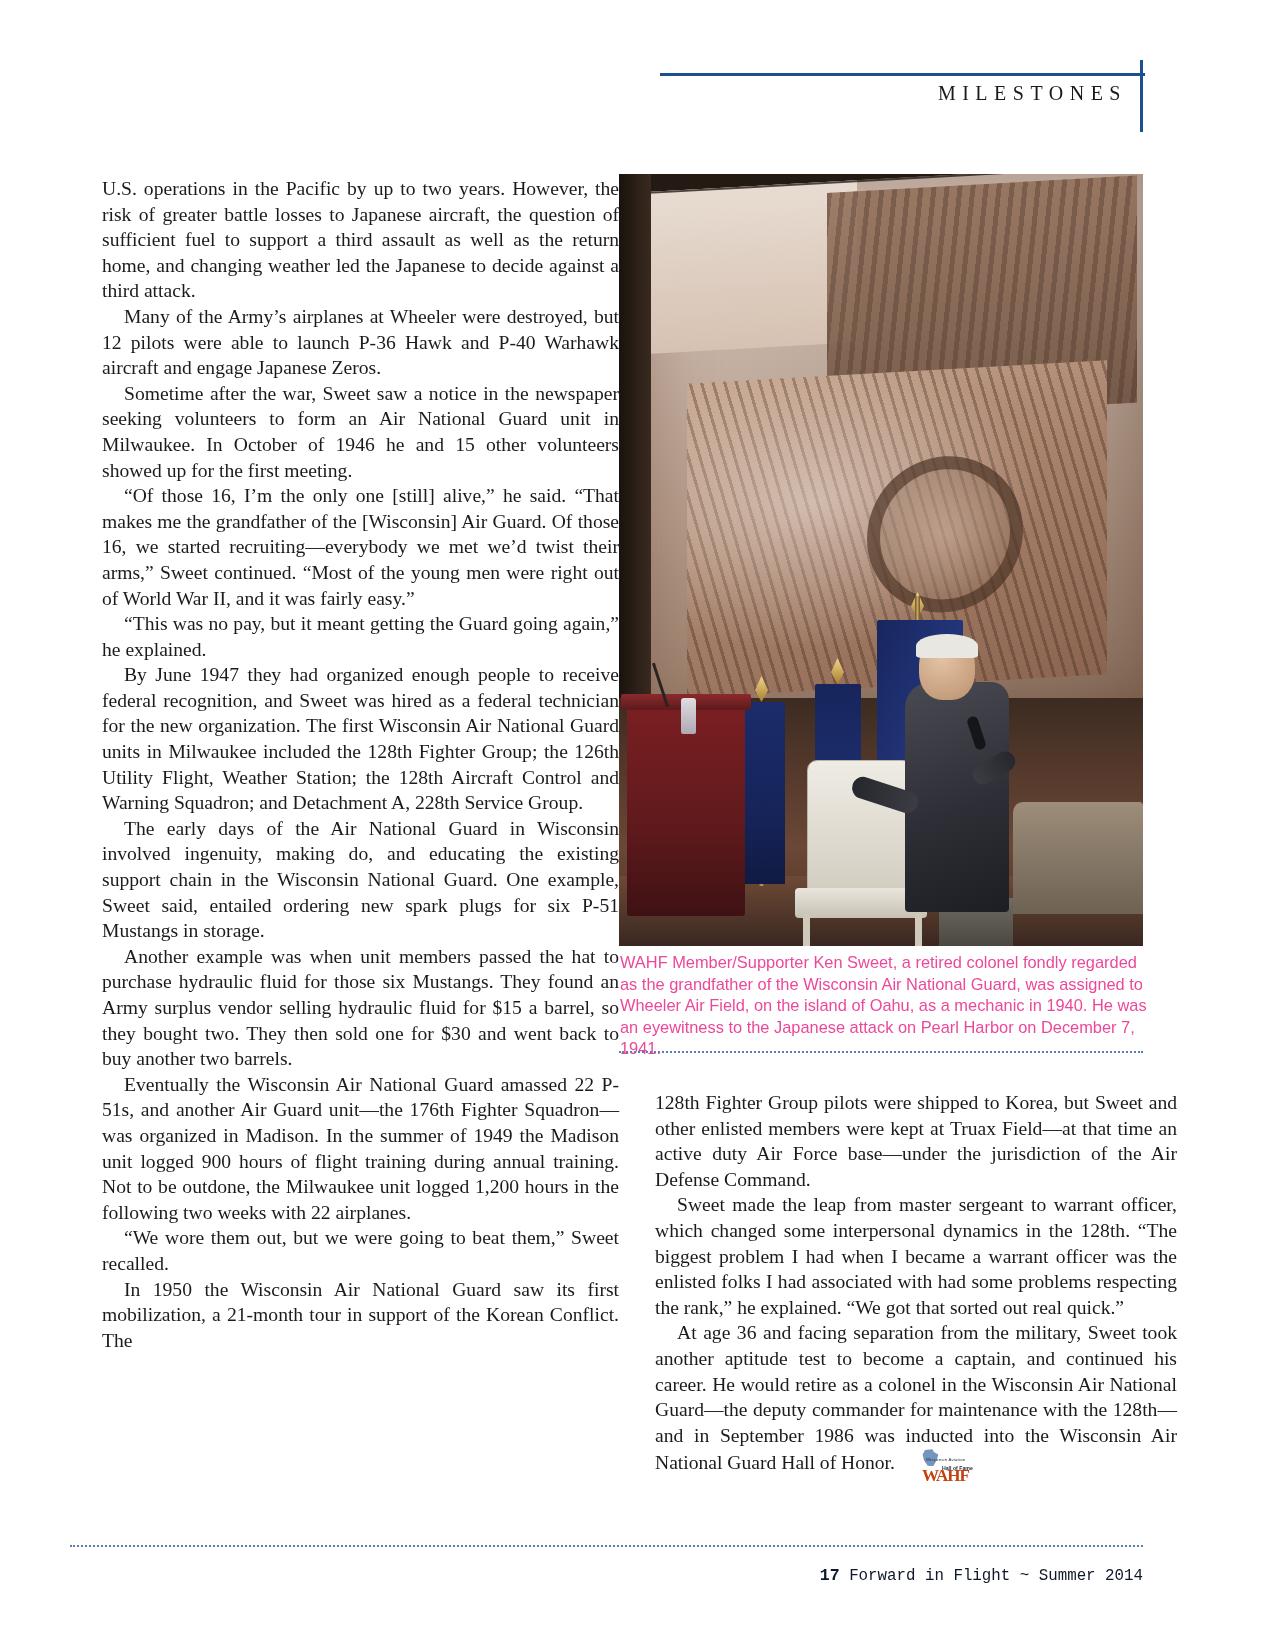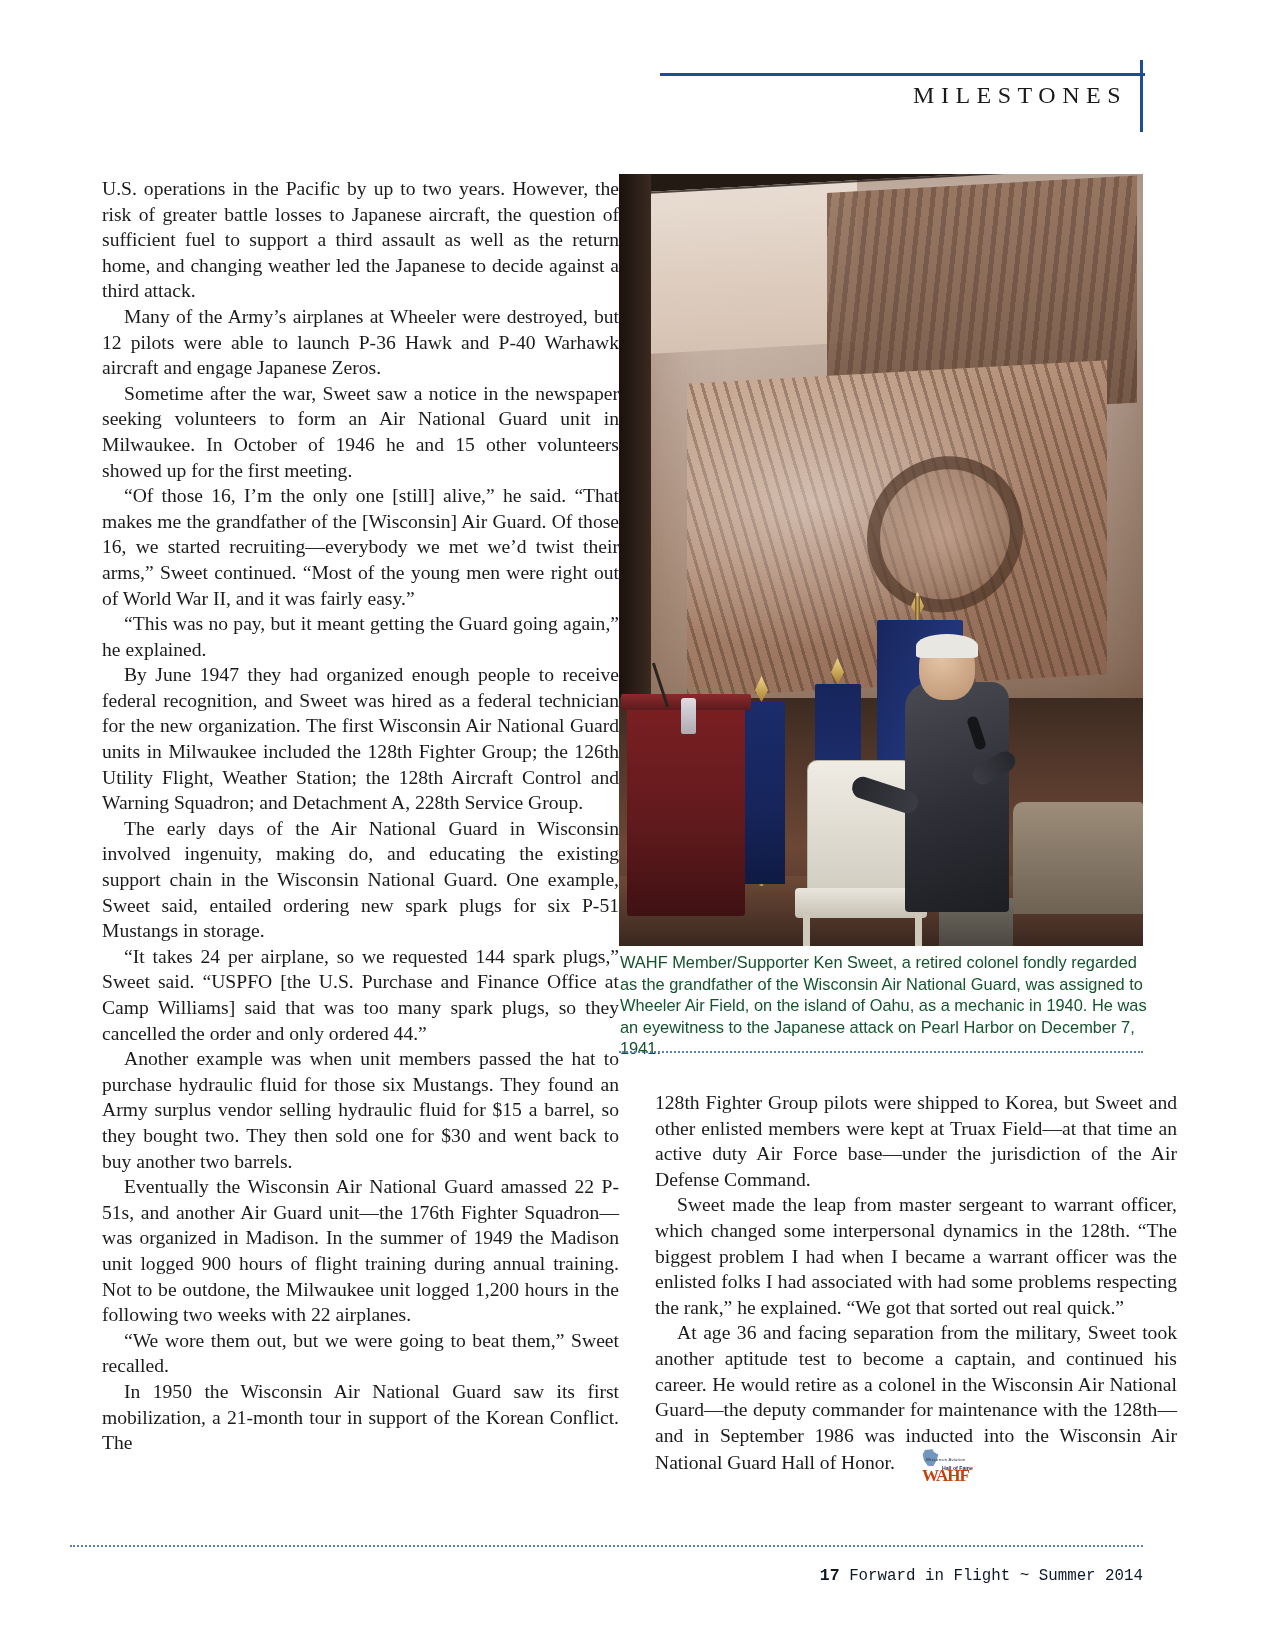--- a/index.html
+++ b/index.html
@@ -38,21 +38,21 @@
     top: 0px;
     width: 3px;
     height: 72px;
     background: #1d4e8f;
   }
   .header-title {
     position: absolute;
     right: 18px;
     top: 22px;
     font-family: "Liberation Serif", serif;
-    font-size: 24px;
+    font-size: 20px;
     letter-spacing: 6.5px;
     color: #1a1a1a;
     white-space: nowrap;
   }
 
   
   .col {
     position: absolute;
     font-family: "Liberation Serif", serif;
     font-size: 19.6px;
@@ -391,21 +391,21 @@
 
   
   .caption {
     position: absolute;
     left: 620px;
     top: 952px;
     width: 528px;
     font-family: "Liberation Sans", sans-serif;
     font-size: 16.4px;
     line-height: 21.5px;
-    color: #14532d;
+    color: #ec4899;
   }
   .caption-rule {
     position: absolute;
     left: 619px;
     top: 1051px;
     width: 524px;
     height: 0;
     border-top: 2px dotted #5b7fae;
   }
 
@@ -495,21 +495,20 @@
   </div>
 
   <div class="col col-left">
     <p class="noindent">U.S. operations in the Pacific by up to two years. However, the risk of greater battle losses to Japanese aircraft, the question of sufficient fuel to support a third assault as well as the return home, and changing weather led the Japanese to decide against a third attack.</p>
     <p>Many of the Army’s airplanes at Wheeler were destroyed, but 12 pilots were able to launch P-36 Hawk and P-40 Warhawk aircraft and engage Japanese Zeros.</p>
     <p>Sometime after the war, Sweet saw a notice in the newspaper seeking volunteers to form an Air National Guard unit in Milwaukee. In October of 1946 he and 15 other volunteers showed up for the first meeting.</p>
     <p>“Of those 16, I’m the only one [still] alive,” he said. “That makes me the grandfather of the [Wisconsin] Air Guard. Of those 16, we started recruiting—everybody we met we’d twist their arms,” Sweet continued. “Most of the young men were right out of World War II, and it was fairly easy.”</p>
     <p>“This was no pay, but it meant getting the Guard going again,” he explained.</p>
     <p>By June 1947 they had organized enough people to receive federal recognition, and Sweet was hired as a federal technician for the new organization. The first Wisconsin Air National Guard units in Milwaukee included the 128th Fighter Group; the 126th Utility Flight, Weather Station; the 128th Aircraft Control and Warning Squadron; and Detachment A, 228th Service Group.</p>
     <p>The early days of the Air National Guard in Wisconsin involved ingenuity, making do, and educating the existing support chain in the Wisconsin National Guard. One example, Sweet said, entailed ordering new spark plugs for six P-51 Mustangs in storage.</p>
-    <p>“It takes 24 per airplane, so we requested 144 spark plugs,” Sweet said. “USPFO [the U.S. Purchase and Finance Office at Camp Williams] said that was too many spark plugs, so they cancelled the order and only ordered 44.”</p>
     <p>Another example was when unit members passed the hat to purchase hydraulic fluid for those six Mustangs. They found an Army surplus vendor selling hydraulic fluid for $15 a barrel, so they bought two. They then sold one for $30 and went back to buy another two barrels.</p>
     <p>Eventually the Wisconsin Air National Guard amassed 22 P-51s, and another Air Guard unit—the 176th Fighter Squadron—was organized in Madison. In the summer of 1949 the Madison unit logged 900 hours of flight training during annual training. Not to be outdone, the Milwaukee unit logged 1,200 hours in the following two weeks with 22 airplanes.</p>
     <p>“We wore them out, but we were going to beat them,” Sweet recalled.</p>
     <p>In 1950 the Wisconsin Air National Guard saw its first mobilization, a 21-month tour in support of the Korean Conflict. The</p>
   </div>
 
   <div class="photo-wrap">
     <div class="photo">
       <div class="screen">
         <div class="screen-sky"></div>

